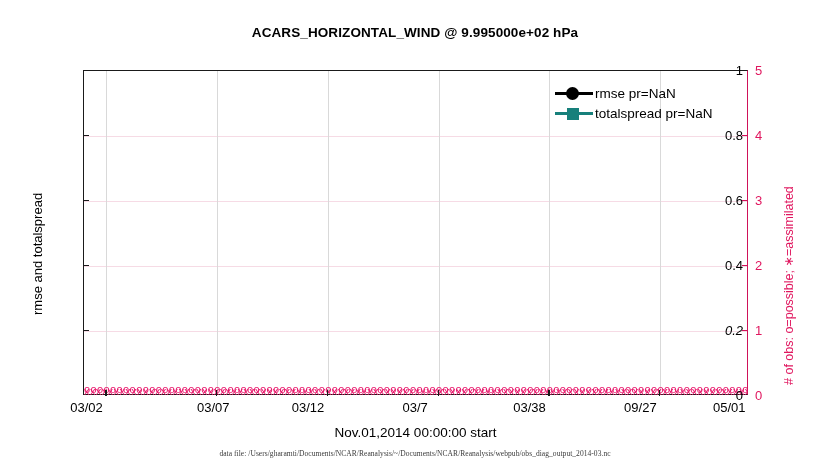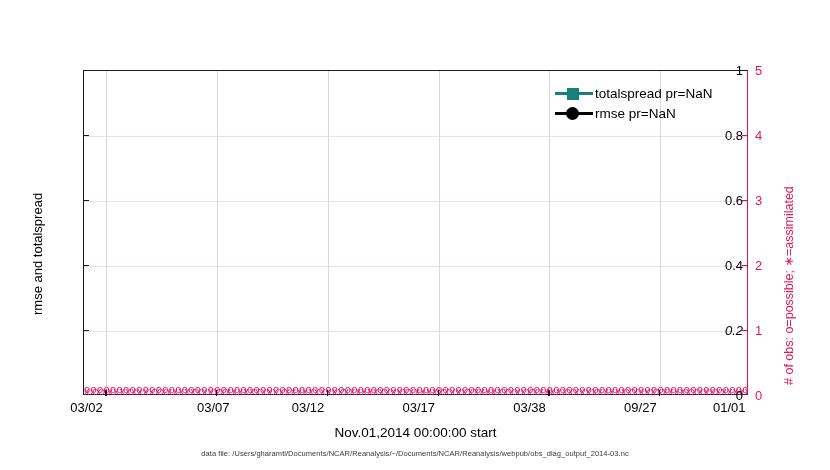--- a/index.html
+++ b/index.html
@@ -223,26 +223,28 @@
   
   #footer {
     position: absolute;
     left: 0;
     top: 449px;
     width: 830px;
     text-align: center;
     font-size: 7.5px;
     color: #3a3a3a;
     letter-spacing: 0.05px;
+    font-family: Liberation Serif, serif;
   }
 </style>
 </head>
 <body>
 
 <div id="title-block">
+  <div id="title-line2">ACARS_HORIZONTAL_WIND @ 9.995000e+02 hPa</div>
 </div>
 
 <div id="plot-area">
 
   <div class="grid-h" style="top:65px;"></div>
   <div class="grid-h" style="top:130px;"></div>
   <div class="grid-h" style="top:195px;"></div>
   <div class="grid-h" style="top:260px;"></div>
 
   <div class="grid-v" style="left:22.2px;"></div>
@@ -251,34 +253,34 @@
   <div class="grid-v" style="left:354.5px;"></div>
   <div class="grid-v" style="left:465.3px;"></div>
   <div class="grid-v" style="left:576.1px;"></div>
 
   <div id="obs-band">
     <div class="obs-row" id="obs-row-o">oooooooooooooooooooooooooooooooooooooooooooooooooooooooooooooooooooooooooooooooooooooooooooooooooooooooooooooooooooooooooooooooooooooooooooooooooooooooooooooo</div>
     <div class="obs-row" id="obs-row-x">xxxxxxxxxxxxxxxxxxxxxxxxxxxxxxxxxxxxxxxxxxxxxxxxxxxxxxxxxxxxxxxxxxxxxxxxxxxxxxxxxxxxxxxxxxxxxxxxxxxxxxxxxxxxxxxxxxxxxxxxxxxxxxxxxxxxxxxxxxxxxxxxxxxxxxxxxxxxxx</div>
   </div>
 
   <div id="legend" style="position:absolute;left:469px;top:12px;width:192px;">
+    <div class="legend-row">
+      <span class="legend-sample">
+        <span class="legend-line" style="background:#000000;"></span>
+        <span class="legend-marker-circle" style="background:#000000;"></span>
+      </span>
+      <span class="legend-text">rmse pr=NaN</span>
+    </div>
     <div class="legend-row">
       <span class="legend-sample">
         <span class="legend-line" style="background:#17807b;"></span>
         <span class="legend-marker-square" style="background:#17807b;"></span>
       </span>
       <span class="legend-text">totalspread pr=NaN</span>
     </div>
-    <div class="legend-row">
-      <span class="legend-sample">
-        <span class="legend-line" style="background:#000000;"></span>
-        <span class="legend-marker-circle" style="background:#000000;"></span>
-      </span>
-      <span class="legend-text">rmse pr=NaN</span>
-    </div>
   </div>
 </div>
 
 <div class="tickmark-left" style="top:135px;"></div>
 <div class="tickmark-left" style="top:200px;"></div>
 <div class="tickmark-left" style="top:265px;"></div>
 <div class="tickmark-left" style="top:330px;"></div>
 
 <div class="tick-left" style="top:63px;">1</div>
 <div class="tick-left" style="top:128px;text-align:right;">0.8</div>
@@ -306,20 +308,20 @@
 <div class="tickmark-bottom" style="left:105.2px;"></div>
 <div class="tickmark-bottom" style="left:216px;"></div>
 <div class="tickmark-bottom" style="left:326.7px;"></div>
 <div class="tickmark-bottom" style="left:437.5px;"></div>
 <div class="tickmark-bottom" style="left:548.3px;"></div>
 <div class="tickmark-bottom" style="left:659.1px;"></div>
 
 <div class="tick-bottom" style="left:105.2px;">03/02</div>
 <div class="tick-bottom" style="left:232px;">03/07</div>
 <div class="tick-bottom" style="left:326.7px;">03/12</div>
-<div class="tick-bottom" style="left:437.5px;">03/17</div>
+<div class="tick-bottom" style="left:437.5px;">03/7</div>
 <div class="tick-bottom" style="left:548.3px;">03/38</div>
 <div class="tick-bottom" style="left:659.1px;">09/27</div>
-<div class="tick-bottom" style="left:748px;">01/01</div>
+<div class="tick-bottom" style="left:748px;">05/01</div>
 
 <div id="xlabel">Nov.01,2014 00:00:00 start</div>
 
 <div id="footer">data file: /Users/gharamti/Documents/NCAR/Reanalysis/~/Documents/NCAR/Reanalysis/webpub/obs_diag_output_2014-03.nc</div>
 
 </body></html>

